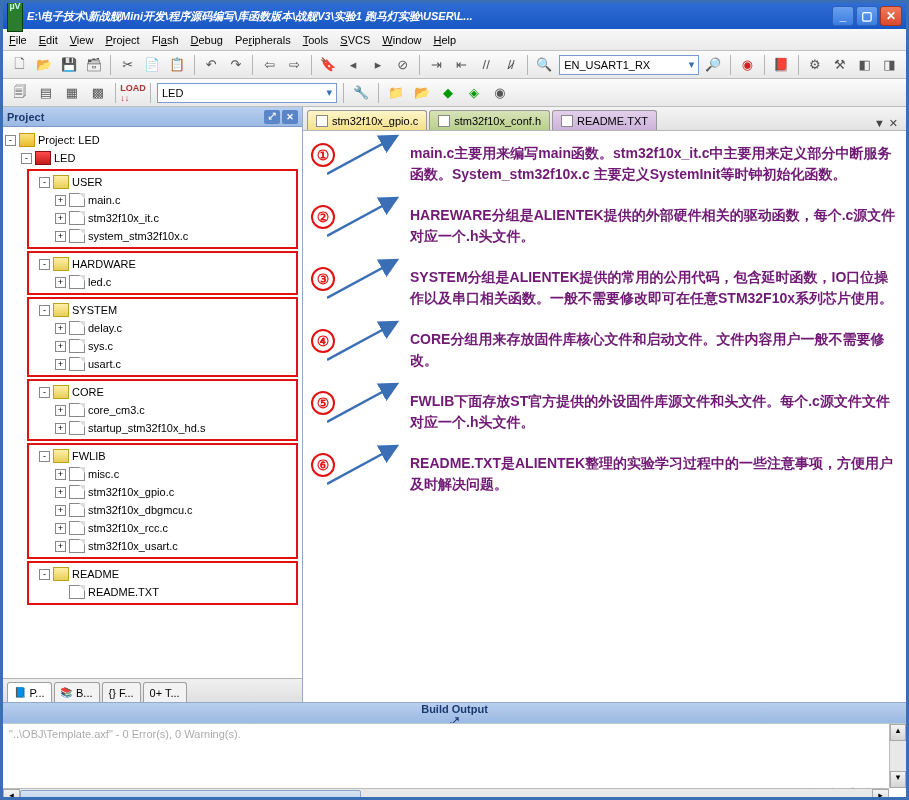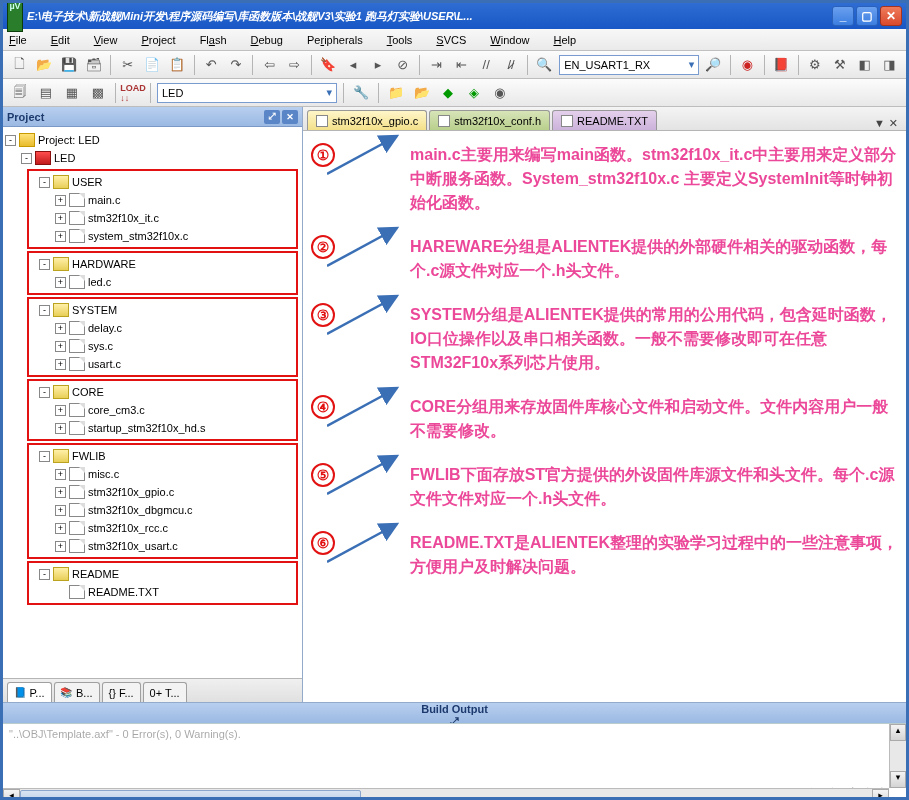--- a/index.html
+++ b/index.html
@@ -3,21 +3,21 @@
 <meta charset="utf-8">
 <style>
 * { margin: 0; padding: 0; box-sizing: border-box; font-family: Verdana, sans-serif; font-size: 11px; }
 body { background: #fff; width: 909px; height: 800px; overflow: hidden; border: 3px solid #3a6fb5; }
 .titlebar { height: 26px; background: linear-gradient(#2f6dd3, #1857c5); display: flex; align-items: center; padding: 0 4px; color: #fff; font-size: 12px; font-weight: bold; }
 .titlebar .icon { width: 16px; height: 32px; background: #2a7d2a; border: 1px solid #0a3d0a; margin-right: 4px; font-size: 9px; text-align: center; color: #cfe; }
 .titlebar .title { flex: 1; white-space: nowrap; overflow: hidden; font-style: italic; }
 .winbtns { display: flex; gap: 2px; }
 .winbtn { width: 22px; height: 20px; background: linear-gradient(#6aa0ef,#3b7de0); border: 1px solid #2a62bb; border-radius: 3px; display: flex; align-items: center; justify-content: center; color: #fff; font-weight: bold; font-size: 12px; }
 .winbtn.close { background: linear-gradient(#ef7b5a,#d94a2e); border-color: #a43320; }
-.menubar { height: 22px; background: linear-gradient(#f8f8f8,#eaeaea); border-bottom: 1px solid #c0c0c0; display: flex; align-items: center; padding: 0 6px; gap: 24px; }
+.menubar { height: 22px; background: linear-gradient(#f8f8f8,#eaeaea); border-bottom: 1px solid #c0c0c0; display: flex; align-items: center; padding: 0 6px; gap: 12px; }
 .menubar span { color: #000; }
 .menubar u { text-decoration: underline; }
 .toolbar { height: 28px; background: linear-gradient(#fcfcfc,#e8e8e8); border-bottom: 1px solid #bdbdbd; display: flex; align-items: center; padding: 0 6px; gap: 4px; }
 .tbtn { width: 22px; height: 22px; border: 1px solid transparent; display: flex; align-items: center; justify-content: center; font-size: 13px; color: #555; border-radius: 3px; }
 .tsep { width: 1px; height: 20px; background: #b5b5b5; margin: 0 2px; }
 .tcombo { height: 20px; border: 1px solid #7a9bd0; background: #fff; padding: 0 4px; display: flex; align-items: center; font-size: 11px; min-width: 140px; justify-content: space-between; }
 .tcombo .arrow { color: #3a6fb5; }
 .tcombo.big { min-width: 180px; }
 .main { display: flex; height: 595px; }
 .projpanel { width: 300px; border-right: 1px solid #94aacb; display: flex; flex-direction: column; background: #fff; }
@@ -42,21 +42,21 @@
 .edtabs { height: 24px; background: linear-gradient(#f4f4f4,#e3e3e3); display: flex; align-items: end; padding: 0 4px; gap: 2px; border-bottom: 1px solid #b5b5b5; }
 .etab { height: 20px; border: 1px solid #989898; border-bottom: none; background: linear-gradient(#d7e4b8,#b9cf8c); padding: 2px 8px; font-family: "Courier New", monospace; font-size: 12px; border-radius: 3px 3px 0 0; display: flex; align-items: center; gap: 4px; }
 .etab.active { background: linear-gradient(#fff6c9,#f3e08a); }
 .etab .tic { width: 12px; height: 12px; background: #fff; border: 1px solid #888; }
 .etend { margin-left: auto; display: flex; gap: 4px; font-size: 12px; color: #444; padding: 0 4px; }
 .content { flex: 1; background: #fff; padding: 12px 8px 8px 8px; position: relative; overflow: hidden; }
 .annot { display: flex; margin-bottom: 20px; align-items: flex-start; }
 .circ { width: 24px; height: 24px; border: 2px solid #e21212; border-radius: 50%; color: #e21212; font-size: 14px; font-weight: bold; display: flex; align-items: center; justify-content: center; margin-right: 12px; flex-shrink: 0; }
 .arrow-line { width: 55px; height: 2px; position: relative; margin-top: 11px; margin-right: 8px; flex-shrink: 0; }
 .arrow-line svg { position: absolute; left: -20px; top: -30px; }
-.atext { color: #ec4899; font-family: "Microsoft YaHei", SimSun, sans-serif; font-size: 16px; font-weight: bold; line-height: 1.5; }
+.atext { color: #701a75; font-family: "Microsoft YaHei", SimSun, sans-serif; font-size: 14px; font-weight: bold; line-height: 1.5; }
 .buildpanel { border-top: 1px solid #94aacb; }
 .bohdr { height: 20px; background: linear-gradient(#b8cfef,#9bb9e3); color: #1d3a6e; font-weight: bold; display: flex; align-items: center; justify-content: space-between; padding: 0 4px; flex-direction: column; }
 .bocontent { height: 82px; background: #fff; font-family: "Courier New", monospace; font-size: 13px; padding: 4px 6px; overflow: hidden; border-top: 1px solid #bcc; position: relative; }
 .boscroll { position: absolute; right: 0; top: 0; bottom: 17px; width: 17px; background: #e8e8e8; border-left: 1px solid #bbb; }
 .boscroll .up, .boscroll .down { height: 17px; background: linear-gradient(#f4f4f4,#d4d4d4); border: 1px solid #aaa; font-size: 9px; text-align: center; }
 .boscroll .down { position: absolute; bottom: 0; left: 0; right: 0; }
 .bohs { position: absolute; left: 0; right: 17px; bottom: 0; height: 17px; background: #e8e8e8; border-top: 1px solid #bbb; display: flex; }
 .bohs .l, .bohs .r { width: 17px; background: linear-gradient(#f4f4f4,#d4d4d4); border: 1px solid #aaa; font-size: 9px; text-align: center; }
 .bohs .track { flex: 1; position: relative; }
 .bohs .thumb { position: absolute; left: 0; width: 40%; top: 1px; bottom: 1px; background: linear-gradient(#d9e4f2,#b8cce8); border: 1px solid #8aa6cc; border-radius: 2px; }

